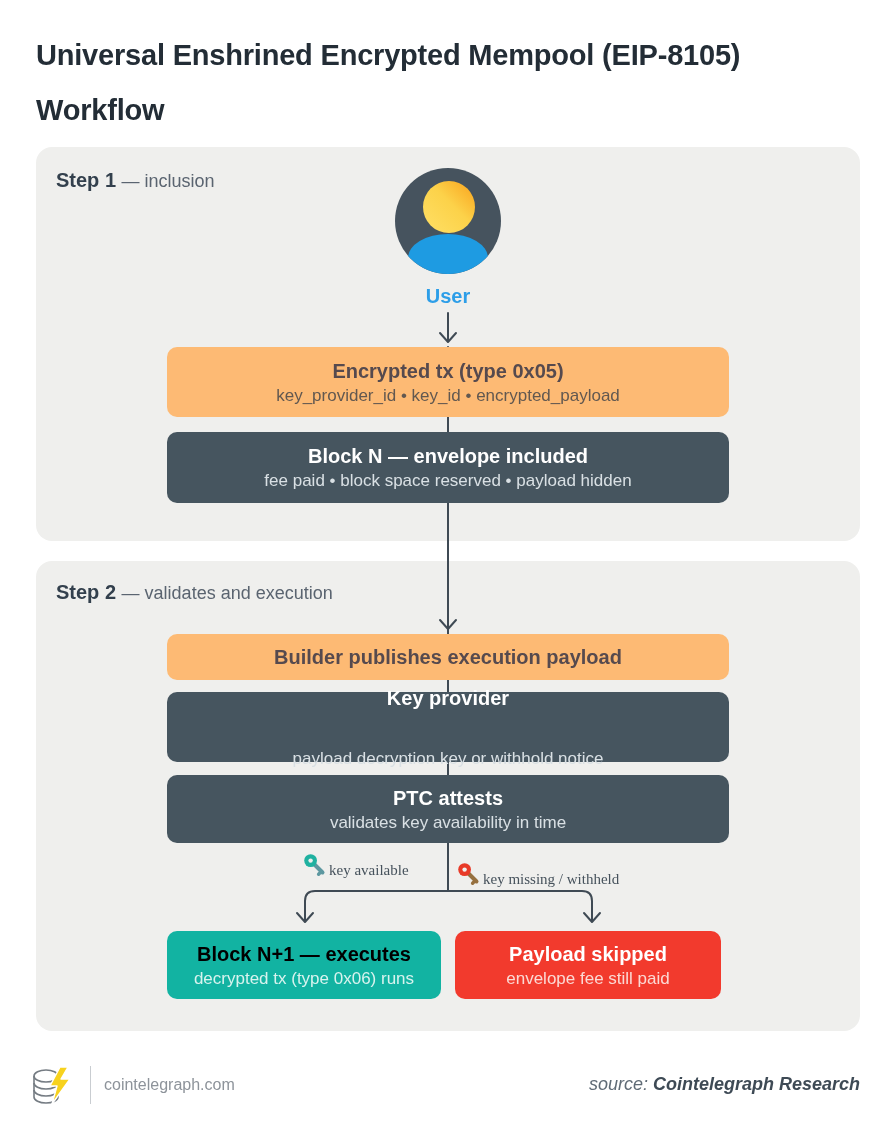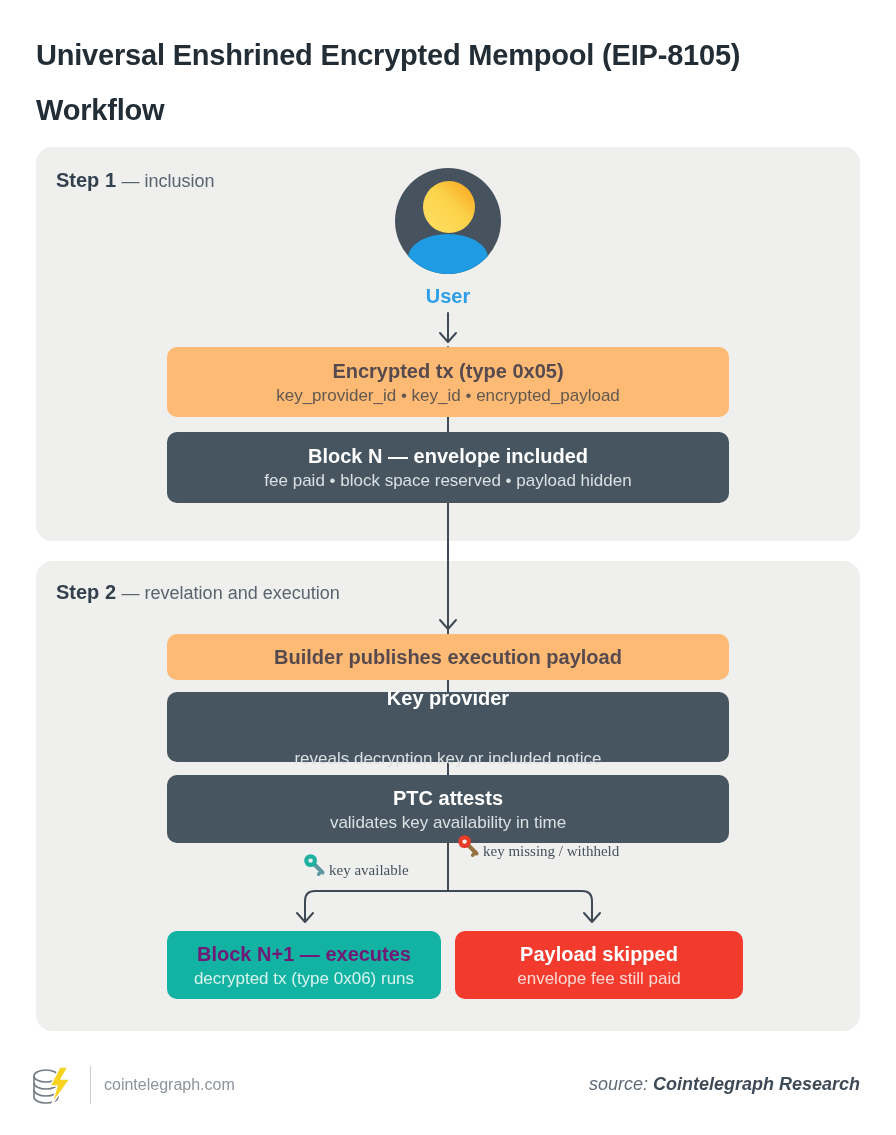--- a/index.html
+++ b/index.html
@@ -51,30 +51,30 @@
   .box-slate .box-title { color:#ffffff; }
   .box-slate .box-subtitle { color:#d9e0e4; }
 
   .box-encrypted { top:347px; height:70px; }
   .box-blockn    { top:432px; height:71px; }
   .box-builder   { top:634px; height:46px; }
   .box-keyprov   { top:692px; height:70px;gap:36px; }
   .box-ptc       { top:775px; height:68px; }
 
   .box-teal { background:#12b3a2; left:167px; top:931px; width:274px; height:68px; }
-  .box-teal .box-title { color:#701a75; }
+  .box-teal .box-title { color:#000000; }
   .box-teal .box-subtitle { color:#d8f3ee; }
-  .box-red { background:#f23a2d; left:455px; top:931px; width:288px; height:68px; }
+  .box-red { background:#f23a2d; left:455px; top:931px; width:266px; height:68px; }
   .box-red .box-title { color:#ffffff; }
   .box-red .box-subtitle { color:#fbd9d4; }
 
   
   .legend-item { position:absolute; z-index:2; display:flex; align-items:flex-end; gap:0;font-family:Liberation Serif, serif; }
   .legend-available { left:302px; top:852px; }
-  .legend-missing { left:456px; top:833px; }
+  .legend-missing { left:456px; top:861px; }
   .legend-item .legend-text { font-size:15px; color:#46525c; }
   .legend-item svg { width:27px; height:27px; }
 
   
   .footer { position:absolute; left:0; top:1058px; width:896px; height:60px; z-index:2; }
   .footer-logo { position:absolute; left:30px; top:6px; width:48px; height:44px; }
   .footer-divider { position:absolute; left:90px; top:8px; width:1px; height:38px; background:#c9cdd1; }
   .footer-site { position:absolute; left:104px; top:18px; font-size:16px; color:#8d939a; }
   .footer-source { position:absolute; right:36px; top:16px; font-size:18px; font-style:italic; color:#5f6b76; }
   .footer-source .source-name { font-weight:700; color:#3e4a55; }
@@ -89,21 +89,21 @@
   <div class="panel panel-step1"></div>
   <div class="panel panel-step2"></div>
 
   <div class="step-label step1-label">
     <span class="step-strong">Step 1</span>
     <span class="step-sub">— inclusion</span>
   </div>
 
   <div class="step-label step2-label">
     <span class="step-strong">Step 2</span>
-    <span class="step-sub">— revelation and execution</span>
+    <span class="step-sub">— validates and execution</span>
   </div>
 
   <svg class="connectors" viewBox="0 0 896 1135" fill="none" stroke="#3f4a54" stroke-width="2" stroke-linecap="round" stroke-linejoin="round">
     <path d="M448 313 V341"></path>
     <path d="M440 333 L448 342 L456 333"></path>
     <path d="M448 347 V891"></path>
     <path d="M440 620 L448 629 L456 620"></path>
     <path d="M448 891 L315 891 Q305 891 305 901 L305 921"></path>
     <path d="M448 891 L582 891 Q592 891 592 901 L592 921"></path>
     <path d="M297 913 L305 922 L313 913"></path>
@@ -138,21 +138,21 @@
     <div class="box-title">Block N — envelope included</div>
     <div class="box-subtitle">fee paid • block space reserved • payload hidden</div>
   </div>
 
   <div class="flow-box box-amber box-builder">
     <div class="box-title">Builder publishes execution payload</div>
   </div>
 
   <div class="flow-box box-slate box-keyprov">
     <div class="box-title">Key provider</div>
-    <div class="box-subtitle">reveals decryption key or included notice</div>
+    <div class="box-subtitle">payload decryption key or withhold notice</div>
   </div>
 
   <div class="flow-box box-slate box-ptc">
     <div class="box-title">PTC attests</div>
     <div class="box-subtitle">validates key availability in time</div>
   </div>
 
   <div class="legend-item legend-available">
     <svg viewBox="0 0 27 27" fill="none">
       <path d="M11.5 11.5 L20.5 20.5" stroke="#5d98a0" stroke-width="4" stroke-linecap="round"></path>

